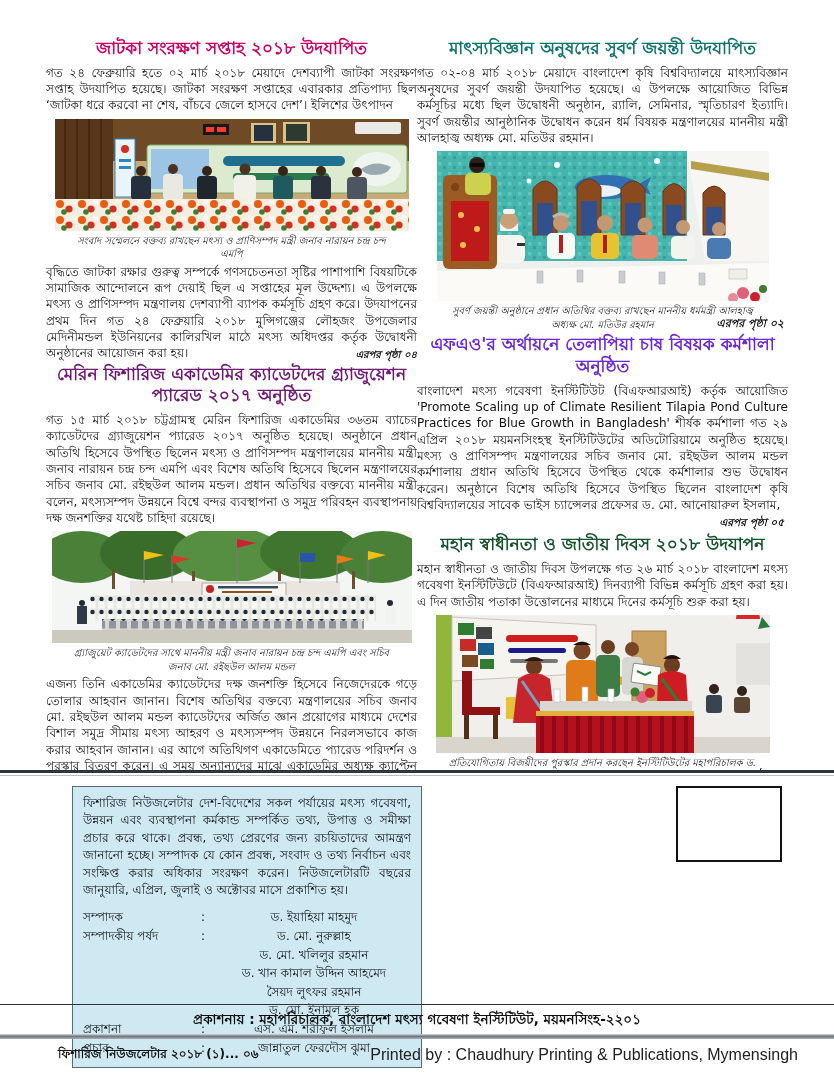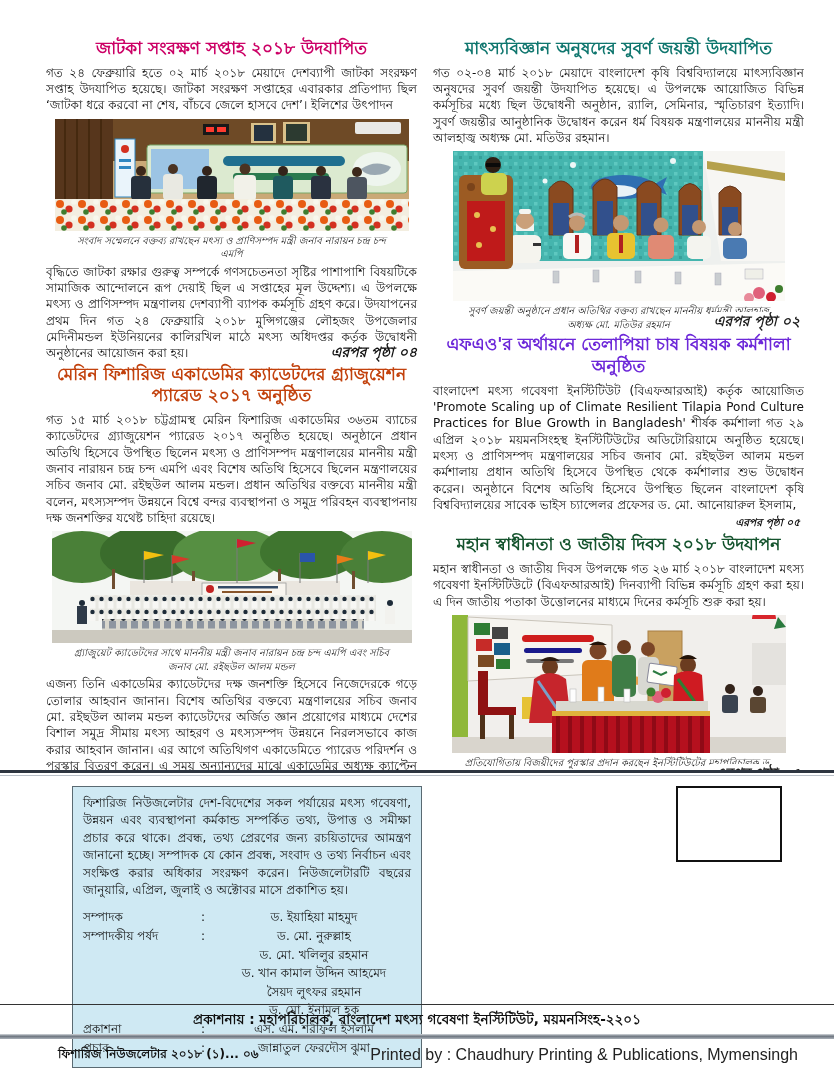--- a/index.html
+++ b/index.html
@@ -1,30 +1,30 @@
 <!DOCTYPE html>
 <html><head>
 <meta charset="utf-8">
 <style>
   html,body{margin:0;padding:0;background:#e8e8e8;}
   .page{position:relative;width:834px;height:1080px;background:#ffffff;margin:0 auto;
         font-family:"DejaVu Sans","Liberation Sans",sans-serif;color:#101010;overflow:hidden;}
-  .content{position:absolute;left:46px;top:36px;width:758px;height:736px;display:flex;gap:16px;overflow:hidden;}
+  .content{position:absolute;left:46px;top:36px;width:758px;height:736px;display:flex;overflow:hidden;}
   .col{width:371px;flex:none;}
   .headline{font-size:17px;font-weight:bold;text-align:center;line-height:1.28;margin:2px 8px 5px;}
   .hl-magenta{color:#cc0066;}
   .hl-blue{color:#0f766e;}
-  .hl-royal{color:#c2410c;}
+  .hl-royal{color:#701a75;}
   .hl-red{color:#6d28d9;}
   .hl-green{color:#14532d;}
   .body-text{font-size:12px;line-height:1.36;text-align:justify;margin:0 0 2px;position:relative;}
   .photo-frame{margin:5px auto 3px;display:block;}
   .caption{font-size:9.8px;font-style:italic;text-align:center;line-height:1.38;margin:0 26px 3px;position:relative;color:#1a1a1a;}
-  .cont-marker{position:absolute;right:-22px;bottom:0;font-size:14px;font-style:italic;font-weight:bold;background:#fff;padding-left:4px;white-space:nowrap;}
-  .cont-inline{position:absolute;right:0;bottom:0;font-size:14px;font-style:italic;font-weight:bold;background:#fff;padding-left:6px;white-space:nowrap;}
+  .cont-marker{position:absolute;right:-22px;bottom:0;font-size:11px;font-style:italic;font-weight:bold;background:#fff;padding-left:4px;white-space:nowrap;}
+  .cont-inline{position:absolute;right:0;bottom:0;font-size:10px;font-style:italic;font-weight:bold;background:#fff;padding-left:6px;white-space:nowrap;}
   .cont-line{text-align:right;font-size:10.5px;font-style:italic;font-weight:bold;margin:0 4px 2px;}
   .rule-double{position:absolute;top:770px;left:0;width:834px;height:2px;border-top:3px solid #2e3540;border-bottom:1px solid #b9bfc7;}
   .info-box{position:absolute;left:72px;top:786px;width:328px;background:#cfe9f3;border:1px solid #5a6a72;padding:8px 10px 10px;font-size:12px;}
   .info-about{text-align:justify;line-height:1.45;margin:0 0 9px;}
   .info-row{display:flex;line-height:1.55;}
   .info-label{width:118px;flex:none;}
   .info-colon{width:16px;flex:none;}
   .info-value{flex:1;text-align:center;}
   .stamp-box{position:absolute;left:676px;top:786px;width:102px;height:72px;background:#ffffff;border:2px solid #111;}
   .publisher-rule{position:absolute;top:1004px;left:0;width:834px;border-top:1.5px solid #333;}

